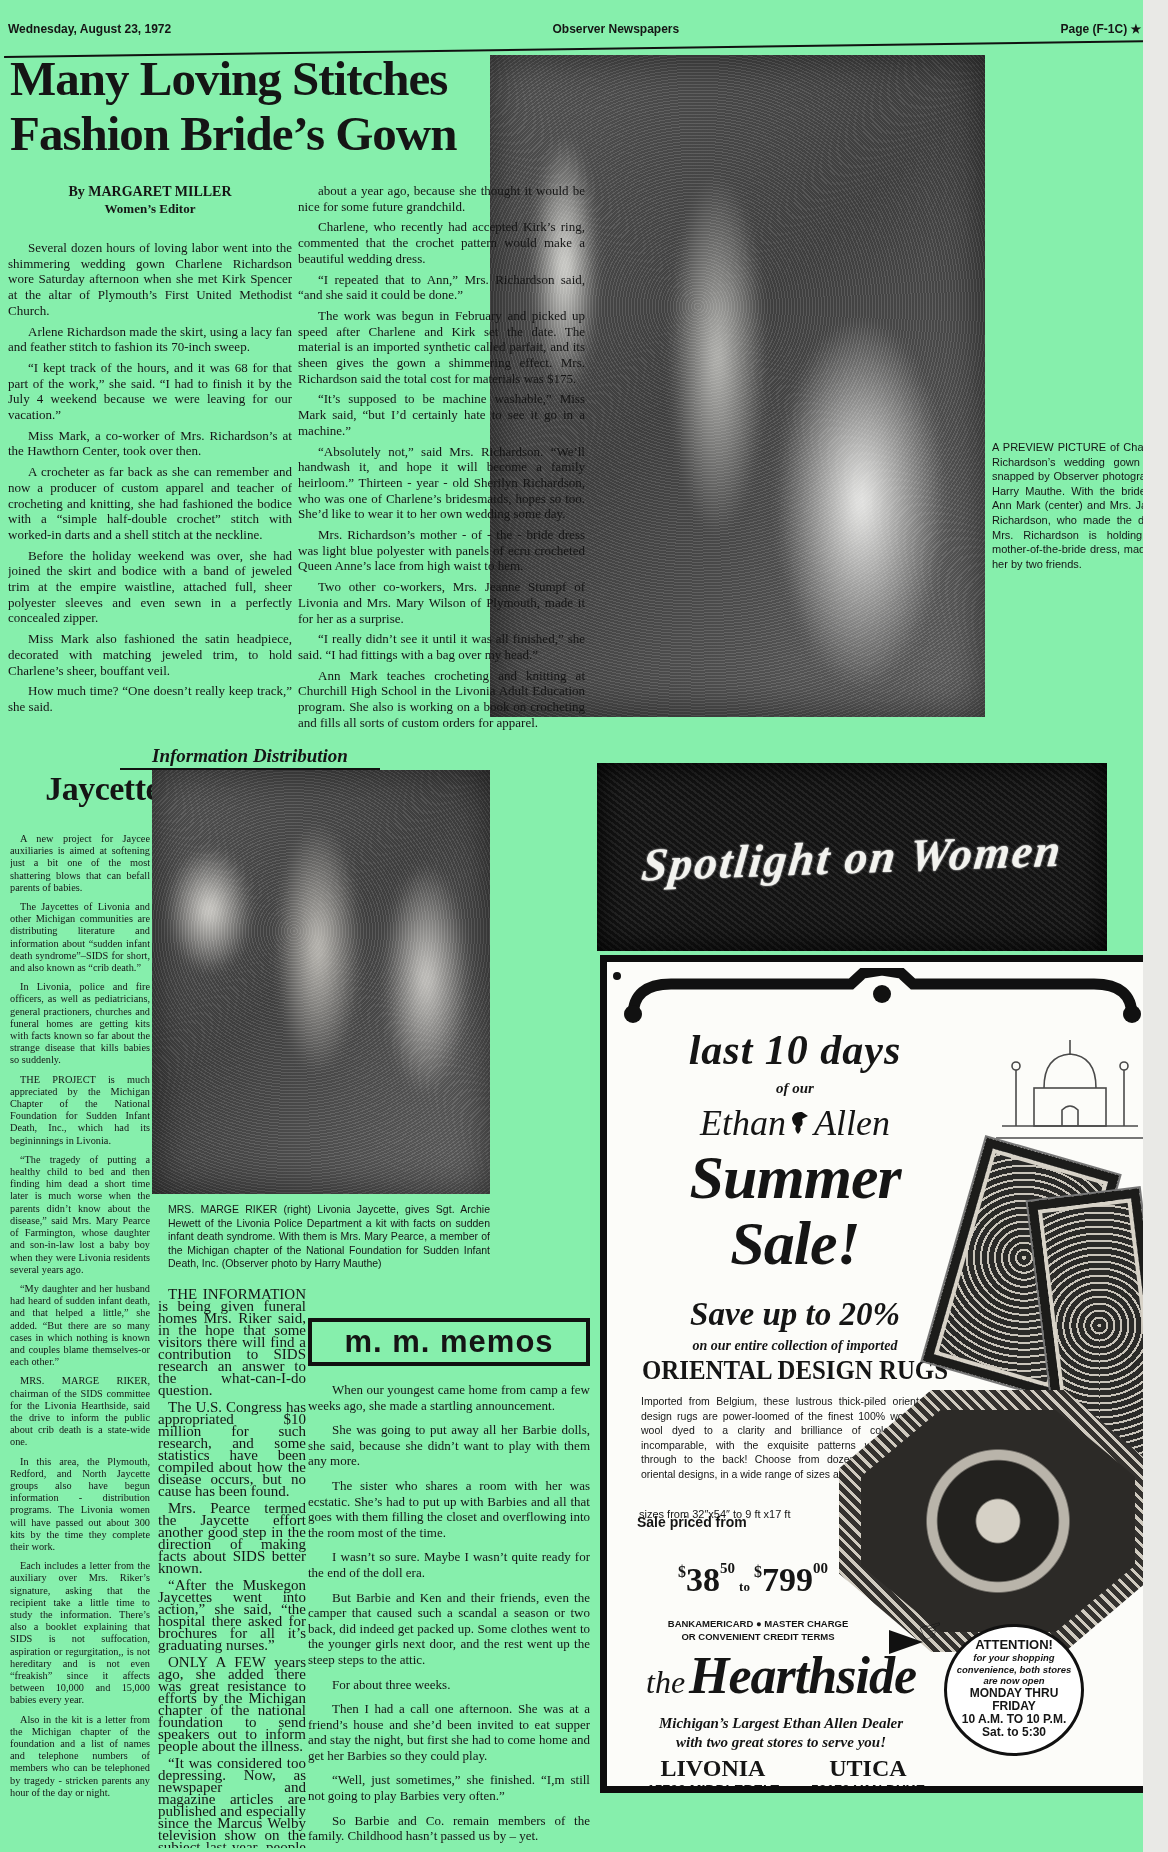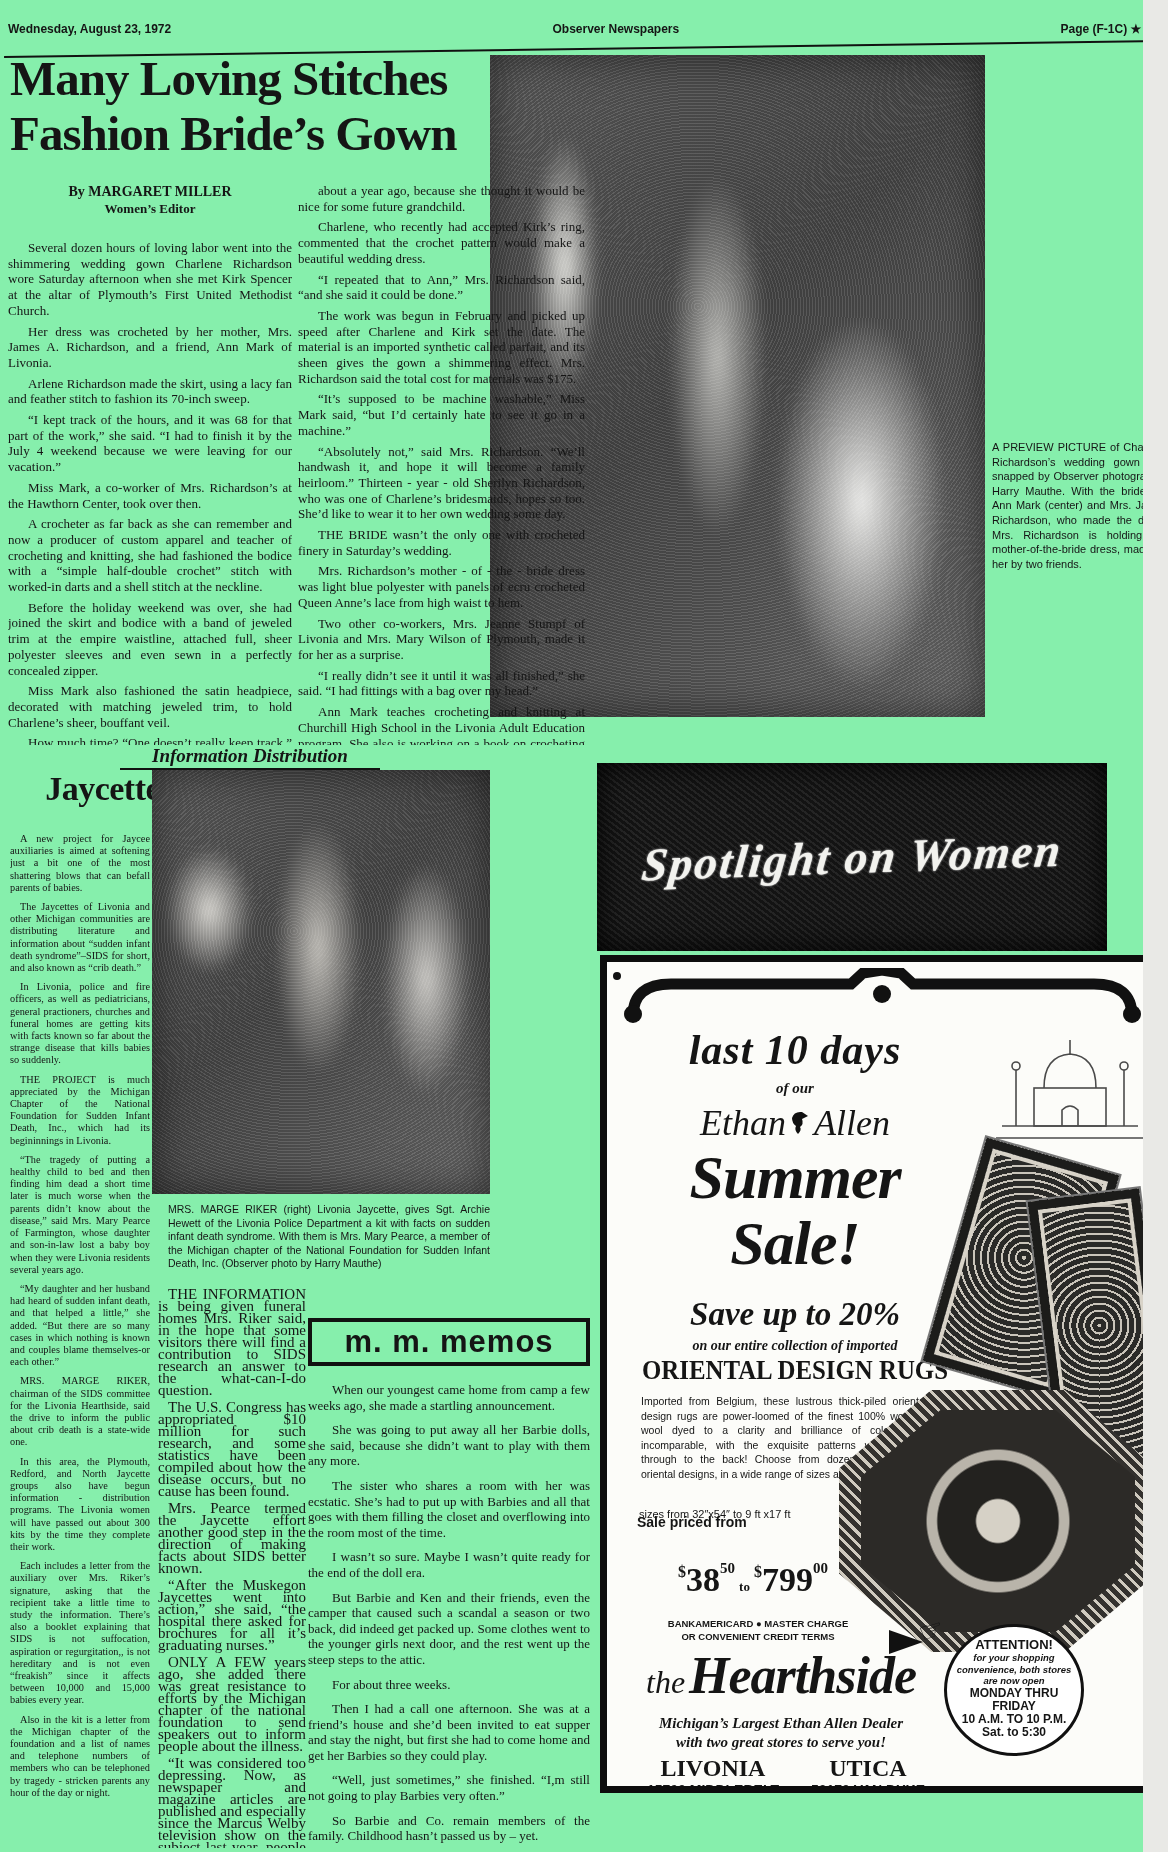--- a/index.html
+++ b/index.html
@@ -119,37 +119,35 @@
   </div>
   <div class="lead-caption">A PREVIEW PICTURE of Charlene Richardson’s wedding gown was snapped by Observer photographer Harry Mauthe. With the bride are Ann Mark (center) and Mrs. James Richardson, who made the dress. Mrs. Richardson is holding her mother-of-the-bride dress, made for her by two friends.</div>
 
   <div class="byline">
     <div>By MARGARET MILLER</div>
     <div class="sub">Women’s Editor</div>
   </div>
 
   <div class="newscol col1">
       <p>Several dozen hours of loving labor went into the shimmering wedding gown Charlene Richardson wore Saturday afternoon when she met Kirk Spencer at the altar of Plymouth’s First United Methodist Church.</p>
-      <p>Her dress was crocheted by her mother, Mrs. James A. Richardson, and a friend, Ann Mark of Livonia.</p>
       <p>Arlene Richardson made the skirt, using a lacy fan and feather stitch to fashion its 70-inch sweep.</p>
       <p>“I kept track of the hours, and it was 68 for that part of the work,” she said. “I had to finish it by the July 4 weekend because we were leaving for our vacation.”</p>
       <p>Miss Mark, a co-worker of Mrs. Richardson’s at the Hawthorn Center, took over then.</p>
       <p>A crocheter as far back as she can remember and now a producer of custom apparel and teacher of crocheting and knitting, she had fashioned the bodice with a “simple half-double crochet” stitch with worked-in darts and a shell stitch at the neckline.</p>
       <p>Before the holiday weekend was over, she had joined the skirt and bodice with a band of jeweled trim at the empire waistline, attached full, sheer polyester sleeves and even sewn in a perfectly concealed zipper.</p>
       <p>Miss Mark also fashioned the satin headpiece, decorated with matching jeweled trim, to hold Charlene’s sheer, bouffant veil.</p>
       <p>How much time? “One doesn’t really keep track,” she said.</p>
     </div>
   <div class="newscol col2">
       <p>about a year ago, because she thought it would be nice for some future grandchild.</p>
       <p>Charlene, who recently had accepted Kirk’s ring, commented that the crochet pattern would make a beautiful wedding dress.</p>
       <p>“I repeated that to Ann,” Mrs. Richardson said, “and she said it could be done.”</p>
       <p>The work was begun in February and picked up speed after Charlene and Kirk set the date. The material is an imported synthetic called parfait, and its sheen gives the gown a shimmering effect. Mrs. Richardson said the total cost for materials was $175.</p>
       <p>“It’s supposed to be machine washable,” Miss Mark said, “but I’d certainly hate to see it go in a machine.”</p>
       <p>“Absolutely not,” said Mrs. Richardson. “We’ll handwash it, and hope it will become a family heirloom.” Thirteen - year - old Sherilyn Richardson, who was one of Charlene’s bridesmaids, hopes so too. She’d like to wear it to her own wedding some day.</p>
-      <p>THE BRIDE wasn’t the only one with crocheted finery in Saturday’s wedding.</p>
       <p>Mrs. Richardson’s mother - of - the - bride dress was light blue polyester with panels of ecru crocheted Queen Anne’s lace from high waist to hem.</p>
       <p>Two other co-workers, Mrs. Jeanne Stumpf of Livonia and Mrs. Mary Wilson of Plymouth, made it for her as a surprise.</p>
       <p>“I really didn’t see it until it was all finished,” she said. “I had fittings with a bag over my head.”</p>
       <p>Ann Mark teaches crocheting and knitting at Churchill High School in the Livonia Adult Education program. She also is working on a book on crocheting and fills all sorts of custom orders for apparel.</p>
     </div>
 
   <div class="kicker">Information Distribution</div>
   <div class="jay-headline">Jaycettes Have New Mission</div>
 
   <div class="newscol jay-col1">

